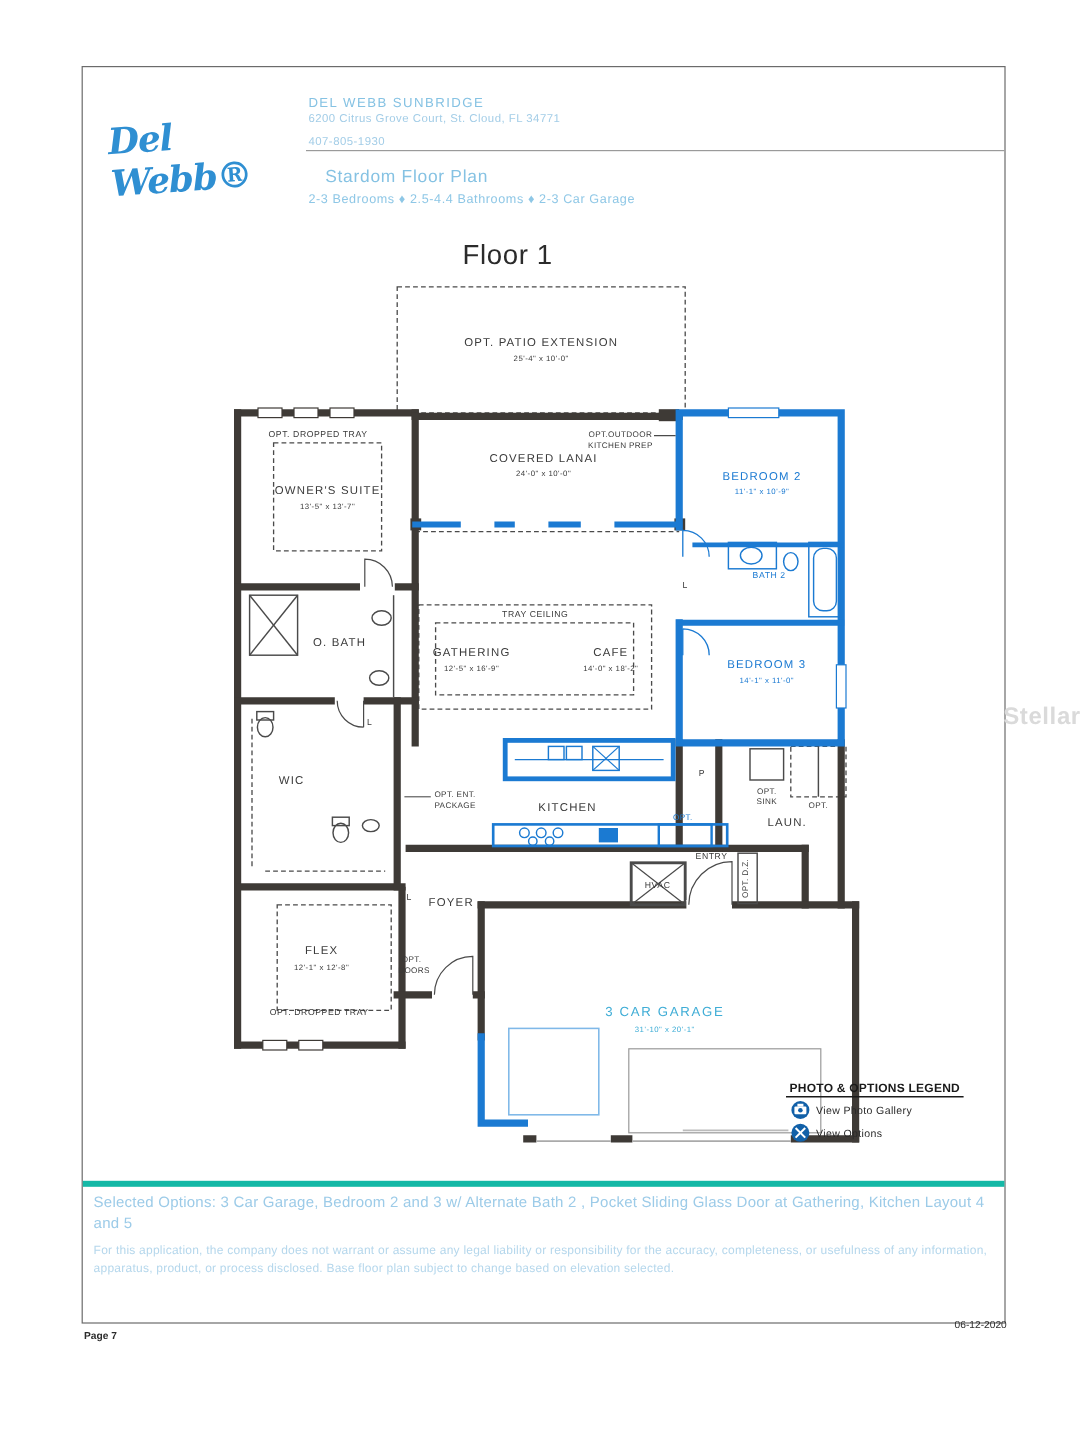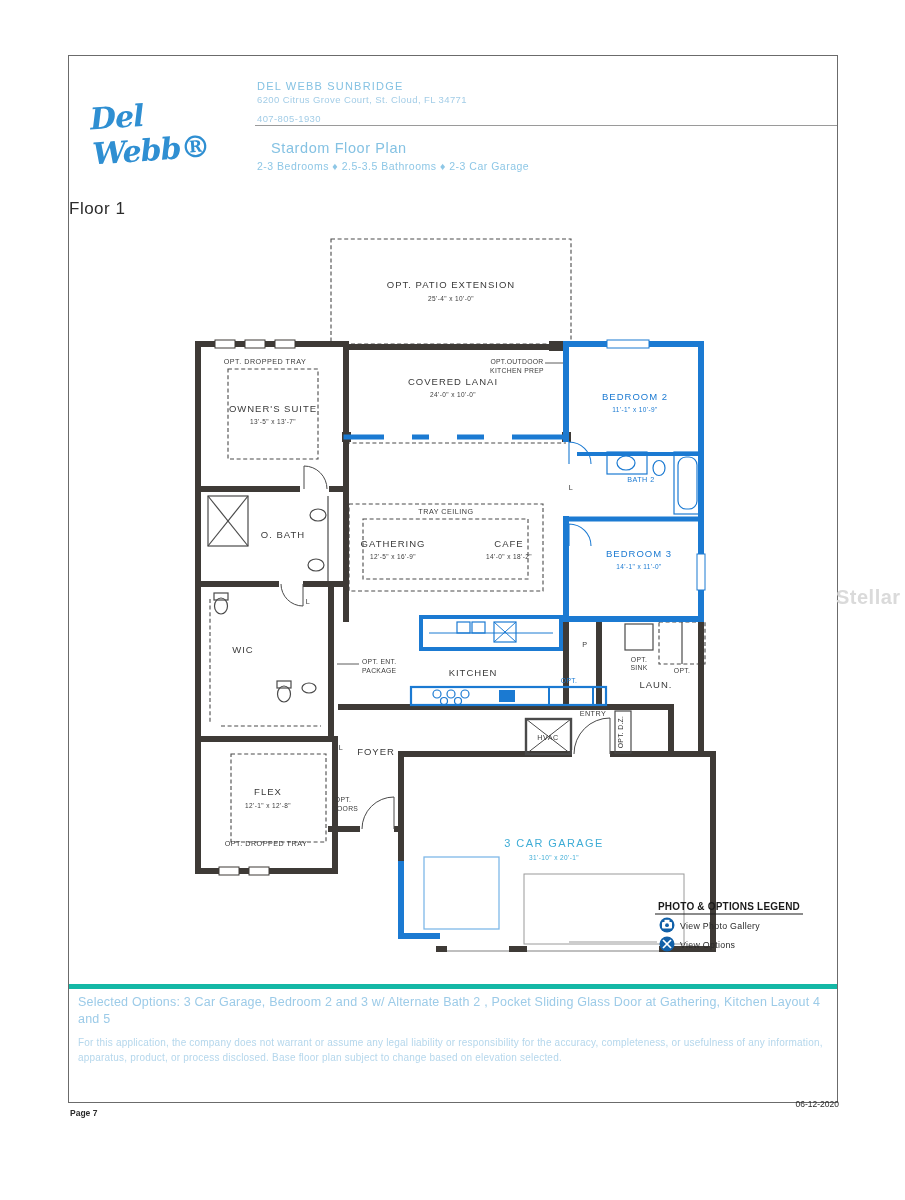--- a/index.html
+++ b/index.html
@@ -10,21 +10,21 @@
 
   
   .logo { position:absolute; left:22px; top:40px; width:160px; color:#2f8fd2; font-family:"DejaVu Serif", serif; font-style:italic; font-weight:bold; font-size:30px; transform:rotate(-4deg); letter-spacing:-1px; }
   .hdr-community { position:absolute; left:188px; top:24px; color:#85c2e3; font-size:11px; letter-spacing:1.2px; }
   .hdr-address   { position:absolute; left:188px; top:38px; color:#a3cde7; font-size:9.5px; letter-spacing:.4px; }
   .hdr-phone     { position:absolute; left:188px; top:57px; color:#a3cde7; font-size:9.5px; letter-spacing:.4px; }
   .hdr-rule      { position:absolute; left:186px; right:0; top:69px; border-top:1px solid #9a9a9a; }
   .hdr-plan      { position:absolute; left:174px; top:84px; color:#85c2e3; font-size:14.5px; letter-spacing:.6px;margin-left:28px; }
   .hdr-specs     { position:absolute; left:188px; top:104px; color:#8ec7e6; font-size:10.5px; letter-spacing:.5px; }
 
-  .floor-title { position:absolute; left:0; right:60px; top:143px; color:#2b2b2b; font-size:17px; letter-spacing:.5px; }
+  .floor-title { position:absolute; left:0; right:60px; top:143px; text-align:center; color:#2b2b2b; font-size:23px; letter-spacing:.5px; }
 
   svg.plan { position:absolute; left:0; top:168px; }
 
   
   .notes { position:absolute; left:0; right:0; top:928px; border-top:5px solid #14b8a6; padding:5px 9px 0 9px; }
   .note-selected, .note-notselected { color:#9ccbe8; font-size:12.5px; line-height:1.35; letter-spacing:.2px; margin-bottom:7px; }
   .note-disclaimer { color:#b5d7ec; font-size:10px; line-height:1.55; letter-spacing:.2px; margin-top:2px; }
 
   .footer-page { position:absolute; left:70px; top:1108px; color:#2b2b2b; font-size:8.5px; font-weight:bold; }
   .footer-date { position:absolute; right:66px; top:1099px; color:#2b2b2b; font-size:8.5px;padding-left:44px; }
@@ -47,21 +47,21 @@
 
 <div class="page">
   <div class="sheet">
 
     <div class="logo">Del Webb®</div>
     <div class="hdr-community">DEL WEBB SUNBRIDGE</div>
     <div class="hdr-address">6200 Citrus Grove Court, St. Cloud, FL 34771</div>
     <div class="hdr-phone">407-805-1930</div>
     <div class="hdr-rule"></div>
     <div class="hdr-plan">Stardom Floor Plan</div>
-    <div class="hdr-specs">2-3 Bedrooms ♦ 2.5-3.5 Bathrooms ♦ 2-3 Car Garage</div>
+    <div class="hdr-specs">2-3 Bedrooms ♦ 2.5-4.4 Bathrooms ♦ 2-3 Car Garage</div>
 
     <div class="floor-title">Floor 1</div>
 
     <svg class="plan" width="770" height="758" viewBox="0 0 770 758">
 
       <g stroke="#4a4a4a" fill="none" stroke-width="1.1" stroke-dasharray="4 2.6">
         <rect x="262" y="15" width="240" height="105"></rect>
         <rect x="159" y="145" width="90" height="90"></rect>
         <rect x="280" y="280" width="194" height="87"></rect>
         <rect x="294" y="295" width="165" height="60"></rect>

